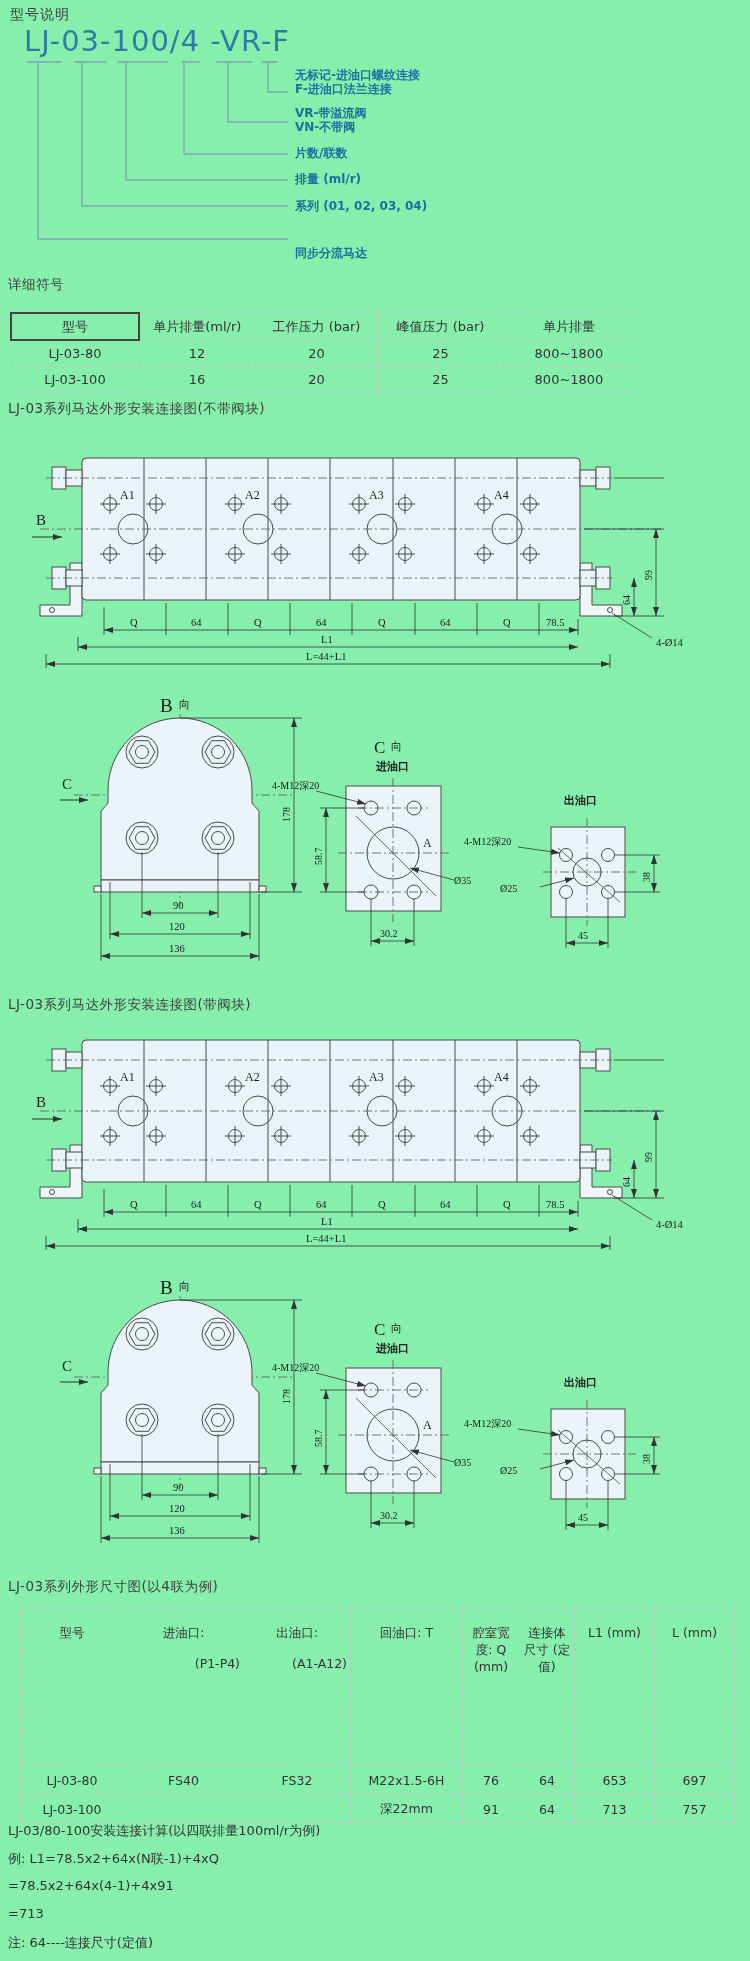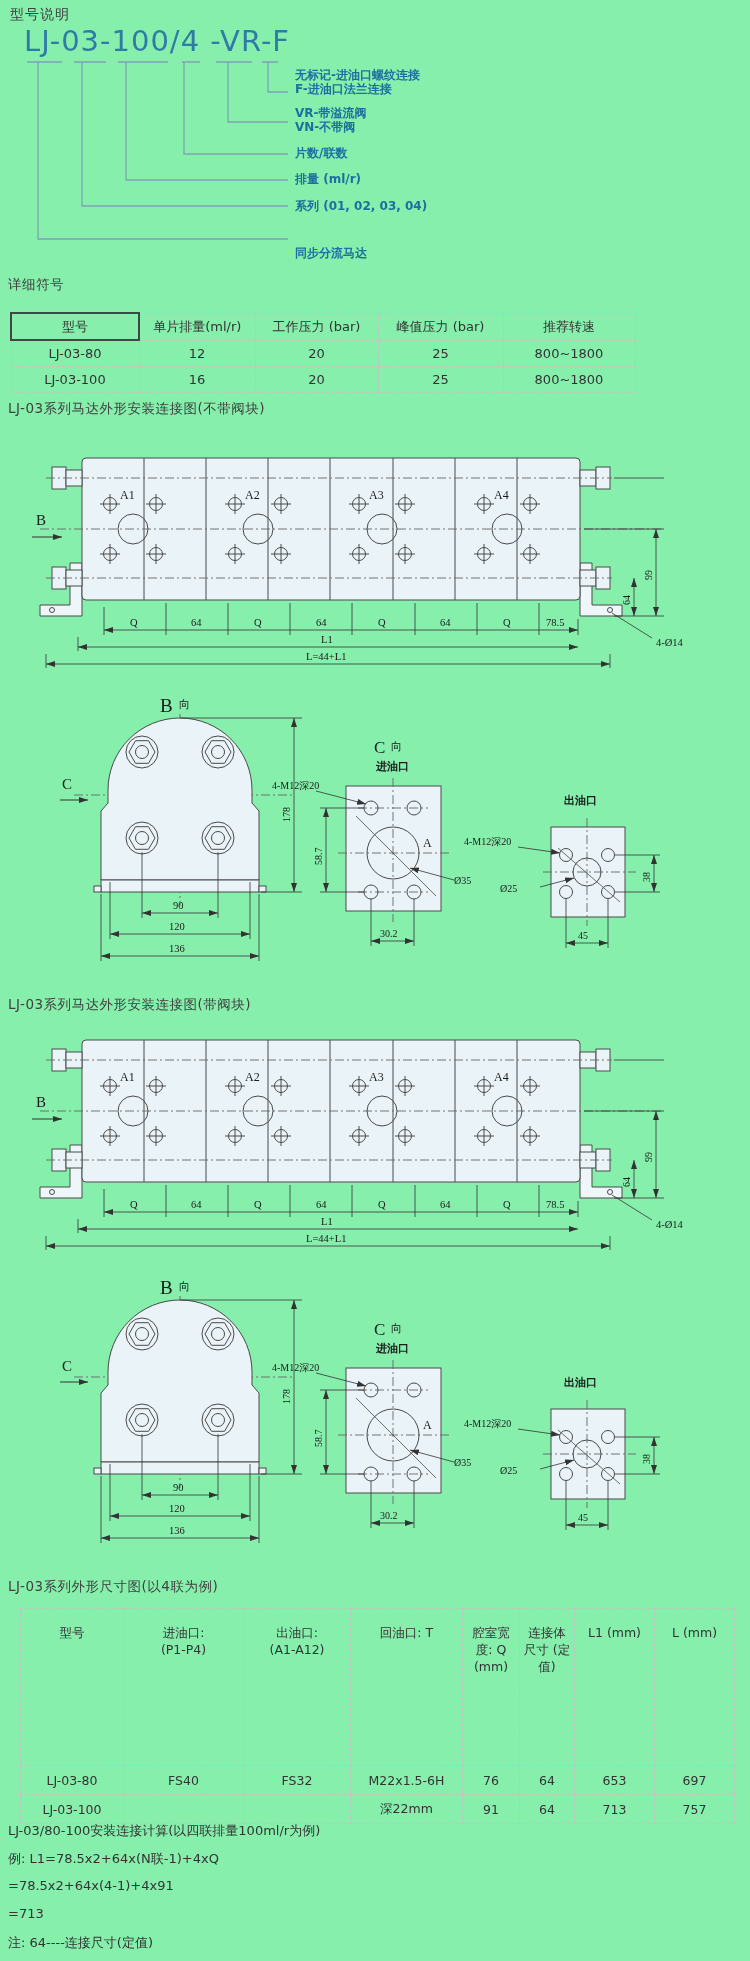--- a/index.html
+++ b/index.html
@@ -11,21 +11,21 @@
   .legend-label{left:295px;font-size:12px;font-weight:bold;color:#1c6f9e;white-space:nowrap;line-height:14px;}
   .sec-title{left:8px;font-size:13.5px;color:#404040;letter-spacing:0.5px;}
   table{border-collapse:collapse;table-layout:fixed;}
   .spec{left:10px;top:312px;font-size:13px;text-align:center;color:#333;}
   .spec td{border:1px dashed #c3c3c3;height:25px;padding:0 4px;overflow:hidden;}
   td.solidbox{border:2px solid #444;}
   .dims{left:20px;top:1608px;font-size:12.5px;text-align:center;color:#333;}
   .dims td{border:1px dashed #c3c3c3;padding:2px 3px;overflow:hidden;}
   .dims td.hd{height:138px;vertical-align:top;padding-top:16px;}
   .dims td.rw{height:24px;}
-  .hd2{}
+  .hd2{margin-top:14px;text-align:right;}
   .calc-line{left:8px;font-size:13px;color:#333;white-space:nowrap;}
   svg text{font-family:"Liberation Serif","DejaVu Serif",serif;fill:#1a1a1a;}
   .drawset{position:absolute;left:8px;width:750px;height:545px;}
 </style>
 </head>
 <body>
 
 <div id="page">
 
   <div class="abs page-title">型号说明</div>
@@ -60,21 +60,21 @@
         <col style="width:123px">
         <col style="width:125px">
         <col style="width:132px">
       </colgroup>
     <tbody>
         <tr>
       <td class="solidbox">型号</td>
       <td>单片排量(ml/r)</td>
       <td>工作压力 (bar)</td>
       <td>峰值压力 (bar)</td>
-      <td>推荐转速</td>
+      <td>单片排量</td>
     </tr>
     <tr>
       <td>LJ-03-80</td>
       <td>12</td>
       <td>20</td>
       <td>25</td>
       <td>800~1800</td>
     </tr>
     <tr>
       <td>LJ-03-100</td>

